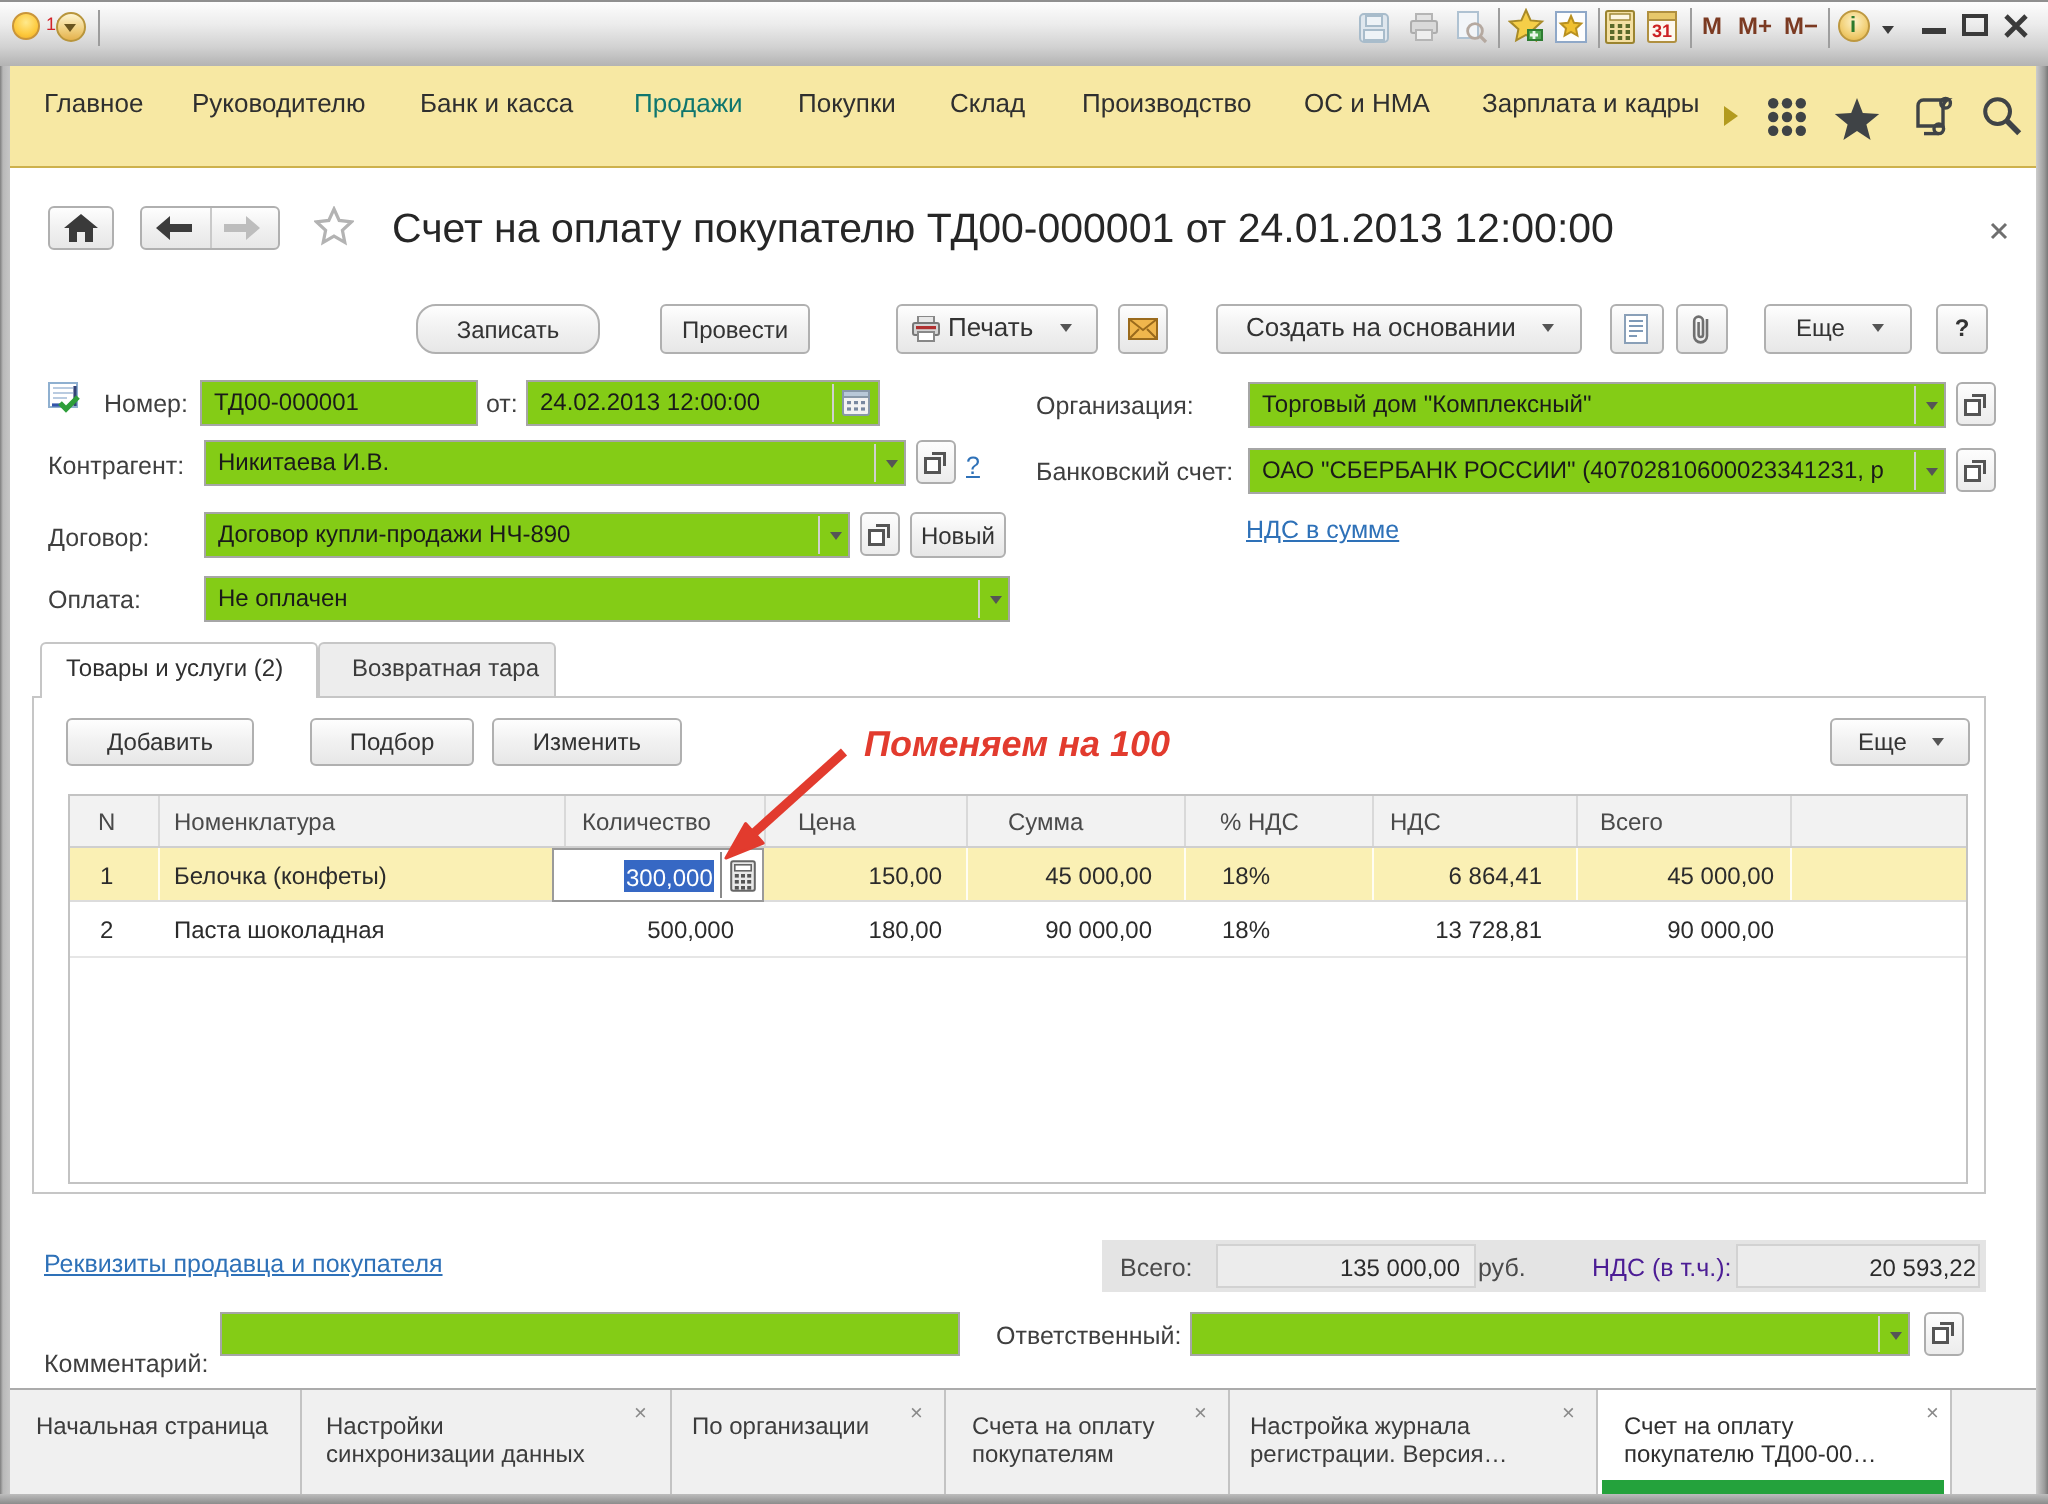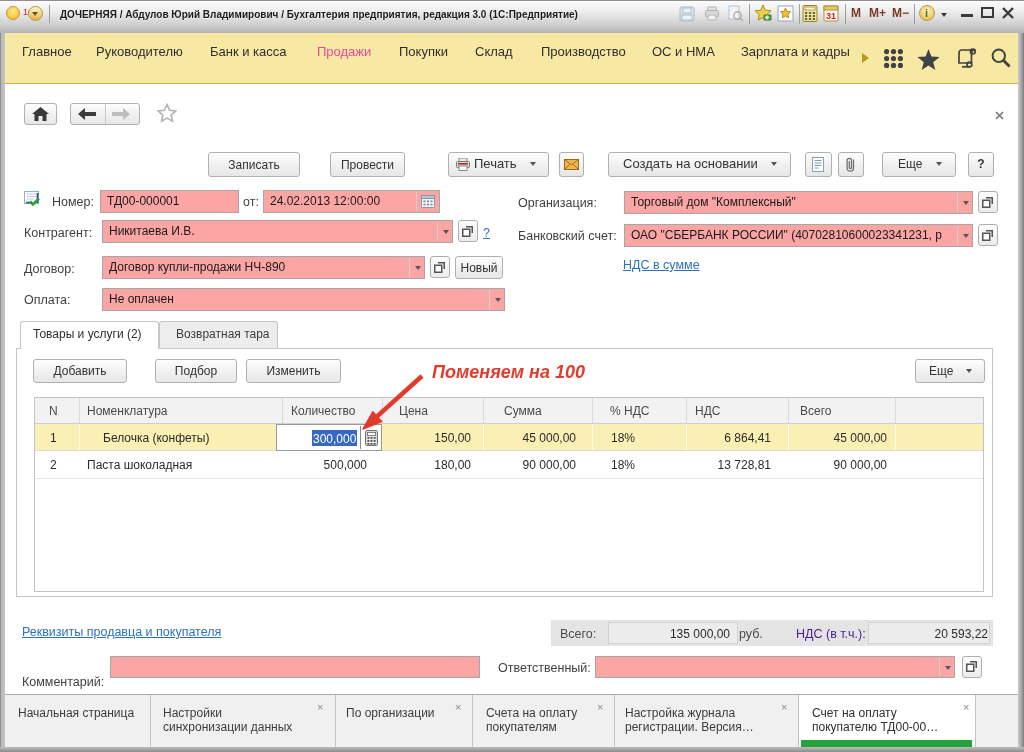--- a/index.html
+++ b/index.html
@@ -1,20 +1,20 @@
 <!DOCTYPE html>
 <html><head><meta charset="utf-8">
 <style>
 html,body{margin:0;padding:0;}
 body{width:1024px;height:752px;overflow:hidden;font-family:"Liberation Sans",sans-serif;}
 #w{position:absolute;left:0;top:0;width:1024px;height:752px;background:#fff;}
 .abs{position:absolute;}
 .lbl{font-size:12.5px;color:#3f3f3f;white-space:nowrap;}
 .btn{position:absolute;height:22px;border:1px solid #b0b0b0;border-radius:3px;background:linear-gradient(#fefefe,#f2f2f2 45%,#e7e7e7);font-size:12px;color:#333;text-align:center;line-height:22px;white-space:nowrap;box-sizing:border-box;}
-.inp{position:absolute;background:#fca5a5;border:1px solid #a6a6a6;box-sizing:border-box;font-size:12px;color:#1a1a1a;}
+.inp{position:absolute;background:#84cc16;border:1px solid #a6a6a6;box-sizing:border-box;font-size:12px;color:#1a1a1a;}
 .inp .tx{position:absolute;left:6px;top:3px;white-space:nowrap;}
 .caret{position:absolute;width:0;height:0;border-left:3.5px solid transparent;border-right:3.5px solid transparent;border-top:4px solid #555;}
 .combosep{position:absolute;right:14px;top:1px;bottom:1px;width:1px;background:#d0d0d0;}
 .sqbtn{position:absolute;width:20px;height:22px;border:1px solid #adadad;border-radius:3px;background:linear-gradient(#fdfdfd,#ececec);box-sizing:border-box;}
 .link{font-size:12.5px;color:#2e71b8;text-decoration:underline;white-space:nowrap;}
 .hdrtx{position:absolute;font-size:12px;color:#4a4a4a;white-space:nowrap;}
 .ctx{position:absolute;font-size:12px;color:#2b2b2b;white-space:nowrap;}
 .tabx{position:absolute;font-size:12px;color:#3c3c3c;white-space:nowrap;}
 .closex{position:absolute;color:#8a8a8a;font-size:11px;line-height:10px;}
 </style></head>
@@ -24,21 +24,20 @@
 <div class="abs" id="titlebar" style="left:0;top:0;width:1024px;height:33px;background:linear-gradient(#fdfdfd,#ececec 35%,#d2d2d2 70%,#bdbdbd 90%,#b3b3b3);border-top:1px solid #8f8f8f;box-sizing:border-box;"></div>
 <div class="abs" style="left:0;top:33px;width:5px;height:714px;background:linear-gradient(90deg,#7e7e7e,#b9b9b9 30%,#c6c6c6);"></div>
 <div class="abs" style="left:1018px;top:33px;width:6px;height:714px;background:linear-gradient(90deg,#cdcdcd,#9b9b9b 70%,#787878);"></div>
 <div class="abs" style="left:0;top:747px;width:1024px;height:5px;background:linear-gradient(#bdbdbd,#8c8c8c);"></div>
 
 <div class="abs" style="left:6px;top:6px;width:14px;height:14px;border-radius:50%;background:radial-gradient(circle at 50% 35%,#ffe98c,#fdca3e 60%,#eda921);border:1px solid #c9953a;box-sizing:border-box;"></div>
 <div class="abs" style="left:4px;top:7px;font-size:9px;font-weight:normal;color:#d2232a;padding-left:19px;">1С</div>
 <div class="abs" style="left:28px;top:6px;width:15px;height:15px;border-radius:50%;background:linear-gradient(#fdf4d0,#f0cf7e 60%,#e4b14d);border:1px solid #b8953c;box-sizing:border-box;"></div>
 <div class="caret" style="left:32px;top:12px;border-top-color:#6a5520;"></div>
 <div class="abs" style="left:49px;top:5px;width:1px;height:18px;background:#9c9c9c;"></div>
-<div class="abs" style="left:60px;top:9px;font-size:10px;font-weight:bold;color:#1c1c1c;text-shadow:0 1px 0 rgba(255,255,255,.55);">ДОЧЕРНЯЯ / Абдулов Юрий Владимирович / Бухгалтерия предприятия, редакция 3.0  (1С:Предприятие)</div>
 <div id="tbicons">
 
   <svg class="abs" style="left:679px;top:6px;" width="16" height="16" viewBox="0 0 16 16">
         <rect x="1" y="1" width="14" height="14" rx="2" fill="#dfe7ee" stroke="#a8bccb"></rect>
         <rect x="4" y="2" width="8" height="5" fill="#eef3f7" stroke="#a8bccb"></rect>
         <rect x="3" y="9" width="10" height="5" fill="#eef3f7" stroke="#a8bccb"></rect>
       </svg>
   <svg class="abs" style="left:704px;top:6px;" width="16" height="16" viewBox="0 0 16 16">
         <rect x="4" y="1" width="8" height="4" fill="#e3e3e3" stroke="#b5b5b5"></rect>
         <rect x="1.5" y="4.5" width="13" height="6" rx="1" fill="#d9d9d9" stroke="#adadad"></rect>
@@ -93,21 +92,21 @@
   <svg class="abs" style="left:1002px;top:7px;" width="12" height="12" viewBox="0 0 12 12">
         <path d="M1 1 L11 11 M11 1 L1 11" stroke="#3a3a3a" stroke-width="2.4"></path>
       </svg>
 </div>
 
 <div class="abs" style="left:5px;top:33px;width:1013px;height:50px;background:#f7e8a3;border-bottom:1px solid #cdb14c;box-sizing:content-box;"></div>
 <div id="menuitems">
   <div class="abs" style="top:44px;left:22px;font-size:13px;color:#2f2f2f;">Главное</div>
   <div class="abs" style="top:44px;left:96px;font-size:13px;color:#2f2f2f;">Руководителю</div>
   <div class="abs" style="top:44px;left:210px;font-size:13px;color:#2f2f2f;">Банк и касса</div>
-  <div class="abs" style="top:44px;left:317px;font-size:13px;color:#ec4899;">Продажи</div>
+  <div class="abs" style="top:44px;left:317px;font-size:13px;color:#0f766e;">Продажи</div>
   <div class="abs" style="top:44px;left:399px;font-size:13px;color:#2f2f2f;">Покупки</div>
   <div class="abs" style="top:44px;left:475px;font-size:13px;color:#2f2f2f;">Склад</div>
   <div class="abs" style="top:44px;left:541px;font-size:13px;color:#2f2f2f;">Производство</div>
   <div class="abs" style="top:44px;left:652px;font-size:13px;color:#2f2f2f;">ОС и НМА</div>
   <div class="abs" style="top:44px;left:741px;font-size:13px;color:#2f2f2f;">Зарплата и кадры</div>
   <svg class="abs" style="left:861px;top:53px;" width="8" height="10" viewBox="0 0 8 10">
         <path d="M1 0 L8 5 L1 10 Z" fill="#b39b1e"></path>
       </svg>
   <svg class="abs" style="left:884px;top:49px;" width="19" height="19" viewBox="0 0 19 19">
         <g fill="#3f4346">
@@ -147,25 +146,26 @@
 <div class="abs" style="left:105px;top:104px;width:1px;height:20px;background:#c9c9c9;"></div>
 <svg class="abs" style="left:78px;top:108px;" width="18" height="12" viewBox="0 0 18 12">
       <path d="M7 0 L7 4 L18 4 L18 8 L7 8 L7 12 L0 6 Z" fill="#3c3c3c"></path>
     </svg>
 <svg class="abs" style="left:112px;top:108px;" width="18" height="12" viewBox="0 0 18 12">
       <path d="M11 0 L11 4 L0 4 L0 8 L11 8 L11 12 L18 6 Z" fill="#bdbdbd"></path>
     </svg>
 <svg class="abs" style="left:157px;top:103px;" width="20" height="20" viewBox="0 0 20 20">
       <path d="M10 1.5 L12.6 7.2 18.8 7.9 14.2 12.1 15.4 18.2 10 15.1 4.6 18.2 5.8 12.1 1.2 7.9 7.4 7.2 Z" fill="none" stroke="#b3b3b3" stroke-width="1.6"></path>
     </svg>
+<div class="abs" style="left:196px;top:103px;font-size:20.5px;color:#262626;white-space:nowrap;">Счет на оплату покупателю ТД00-000001 от 24.01.2013 12:00:00</div>
 <svg class="abs" style="left:995px;top:111px;" width="9" height="9" viewBox="0 0 9 9">
       <path d="M1 1 L8 8 M8 1 L1 8" stroke="#6f6f6f" stroke-width="1.5"></path>
     </svg>
 
-<div class="btn" style="left:208px;top:152px;width:92px;height:25px;line-height:24px;">Записать</div>
+<div class="btn" style="left:208px;top:152px;width:92px;height:25px;line-height:24px;border-radius:10px;">Записать</div>
 <div class="btn" style="left:330px;top:152px;width:75px;height:25px;line-height:24px;">Провести</div>
 <div class="btn" style="left:448px;top:152px;width:101px;height:25px;line-height:24px;"></div>
 <div class="abs" style="left:474px;top:156px;font-size:13px;color:#333;">Печать</div>
 <svg class="abs" style="left:456px;top:158px;" width="14" height="13" viewBox="0 0 14 13">
       <rect x="3" y="0" width="8" height="4" fill="#e8e8e8" stroke="#888" stroke-width="1"></rect>
       <rect x="0.5" y="3.5" width="13" height="6" rx="1" fill="#d5d5d5" stroke="#777" stroke-width="1"></rect>
       <rect x="3" y="8" width="8" height="4.5" fill="#fff" stroke="#888" stroke-width="1"></rect>
       <rect x="2" y="5" width="10" height="1.6" fill="#b03030"></rect>
     </svg>
 <div class="caret" style="left:530px;top:162px;"></div>
@@ -324,21 +324,21 @@
   <div class="abs" style="left:895px;top:398px;width:1px;height:25px;background:#d9d9d9;"></div>
 
   <div class="abs" style="left:35px;top:424px;width:948px;height:27px;background:#faf0b4;border-bottom:1px solid #dcdcdc;box-sizing:border-box;"></div>
   <div class="abs" style="left:79px;top:424px;width:1px;height:26px;background:#fffdf2;"></div>
   <div class="abs" style="left:483px;top:424px;width:1px;height:26px;background:#fffdf2;"></div>
   <div class="abs" style="left:592px;top:424px;width:1px;height:26px;background:#fffdf2;"></div>
   <div class="abs" style="left:686px;top:424px;width:1px;height:26px;background:#fffdf2;"></div>
   <div class="abs" style="left:788px;top:424px;width:1px;height:26px;background:#fffdf2;"></div>
   <div class="abs" style="left:895px;top:424px;width:1px;height:26px;background:#fffdf2;"></div>
   <div class="ctx" style="left:50px;top:431px;">1</div>
-  <div class="ctx" style="left:87px;top:431px;margin-left:16px;">Белочка (конфеты)</div>
+  <div class="ctx" style="left:87px;top:431px;">Белочка (конфеты)</div>
 
   <div class="abs" style="left:276px;top:424px;width:106px;height:27px;background:#fff;border:1px solid #9a9a9a;box-sizing:border-box;"></div>
   <div class="abs" style="left:312px;top:430px;width:45px;height:16px;background:#3668c4;"></div>
   <div class="abs" style="left:313px;top:432px;font-size:12px;color:#fff;white-space:nowrap;">300,000</div>
   <div class="abs" style="left:360px;top:426px;width:1px;height:23px;background:#8a8a8a;"></div>
   <svg class="abs" style="left:365px;top:430px;" width="13" height="16" viewBox="0 0 13 16">
         <rect x="0.6" y="0.6" width="11.8" height="14.8" rx="1" fill="#e8e8e8" stroke="#666"></rect>
         <rect x="2.4" y="2.4" width="8.2" height="3" fill="#fff" stroke="#666" stroke-width=".8"></rect>
         <g fill="#555">
           <rect x="2.4" y="7" width="2" height="1.8"></rect>

